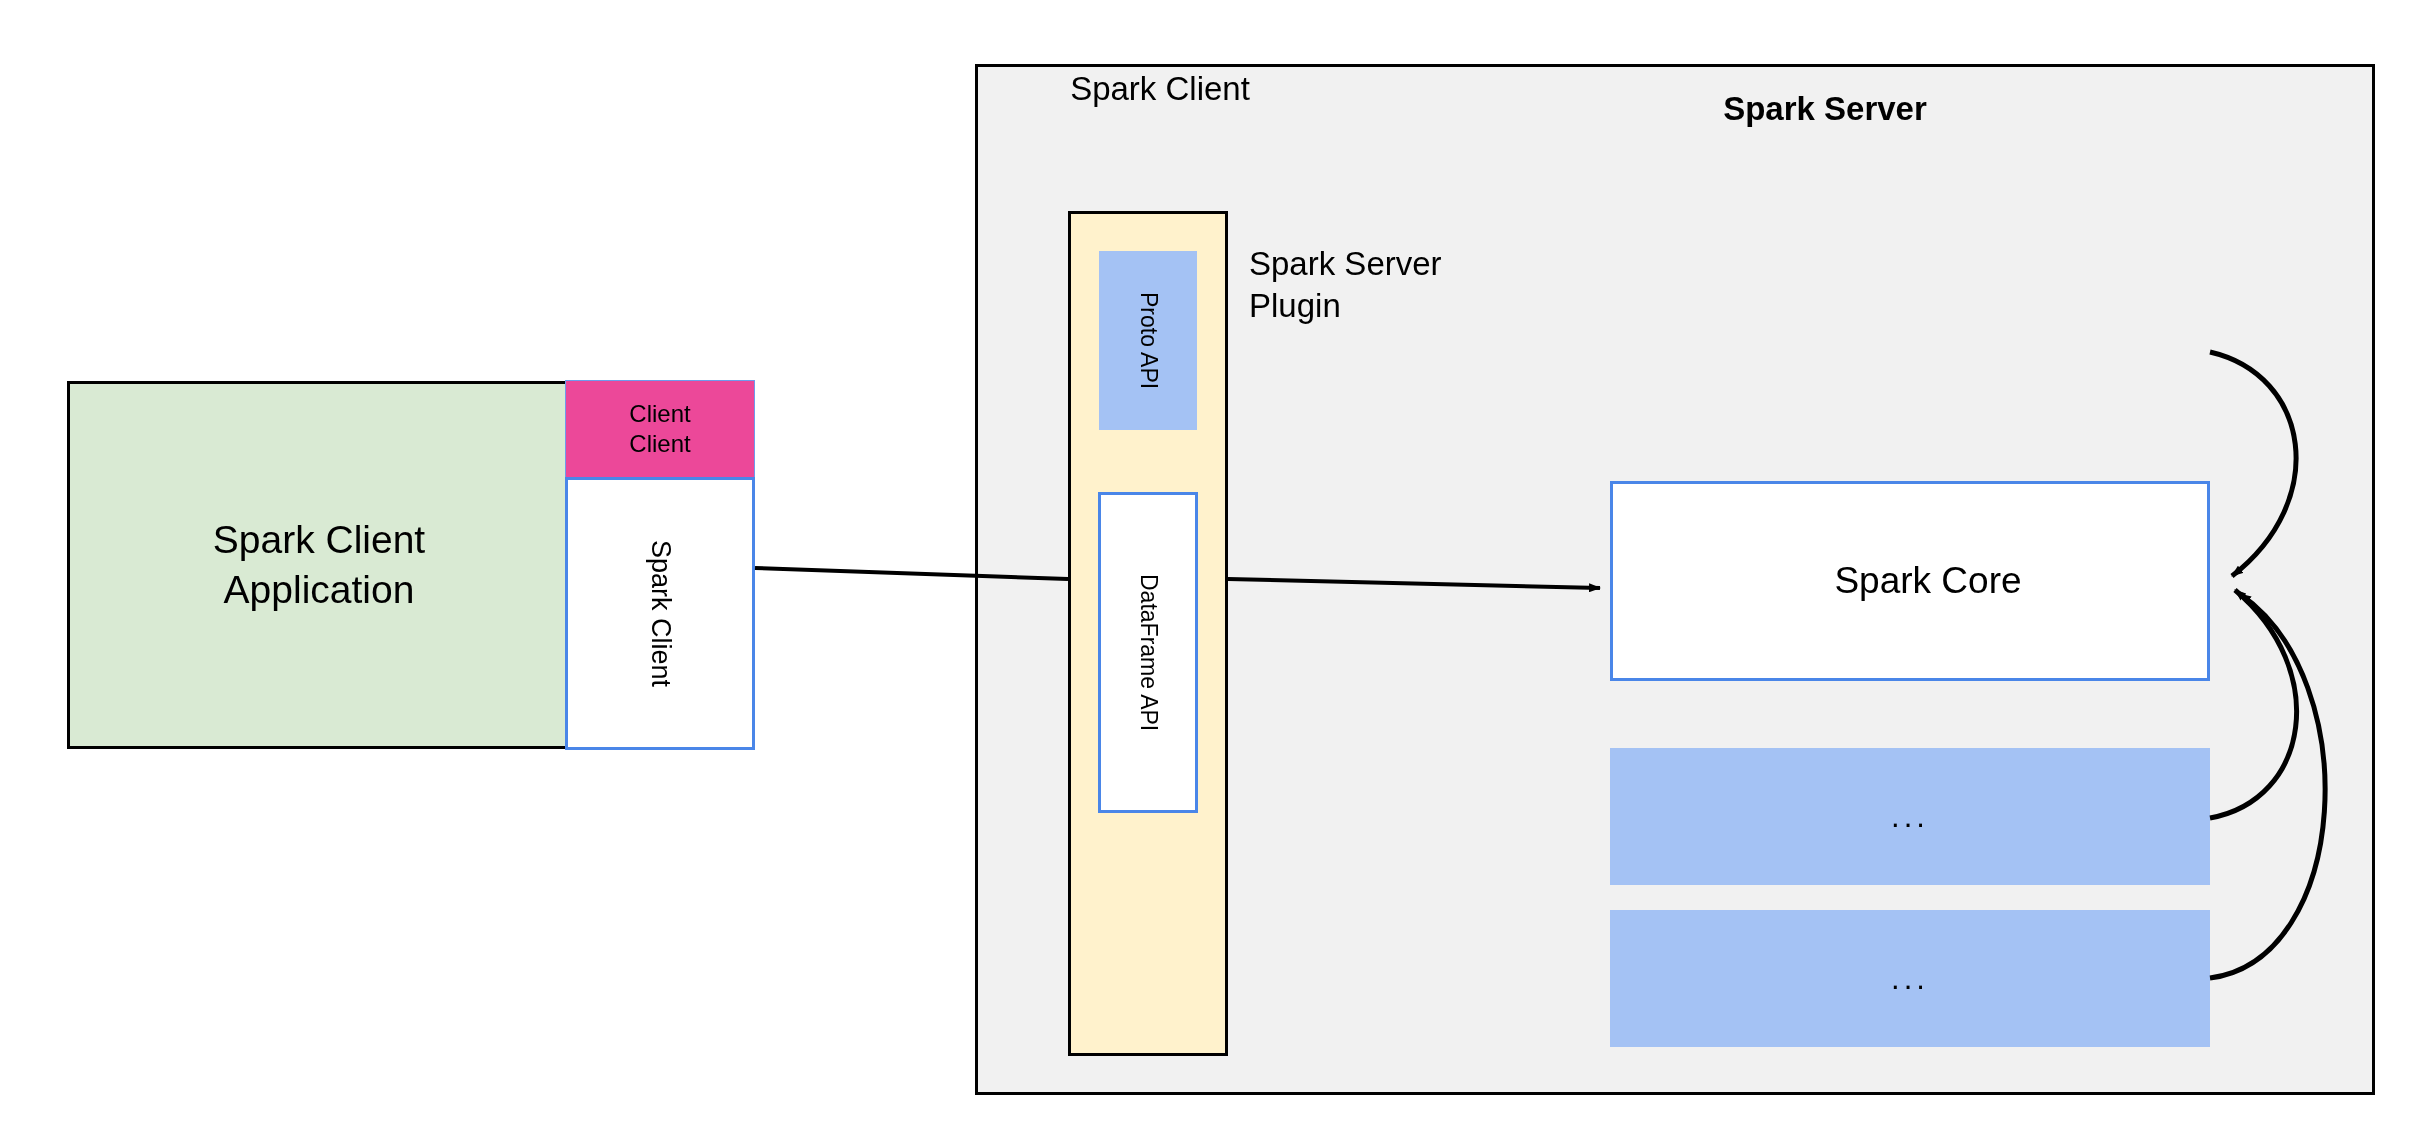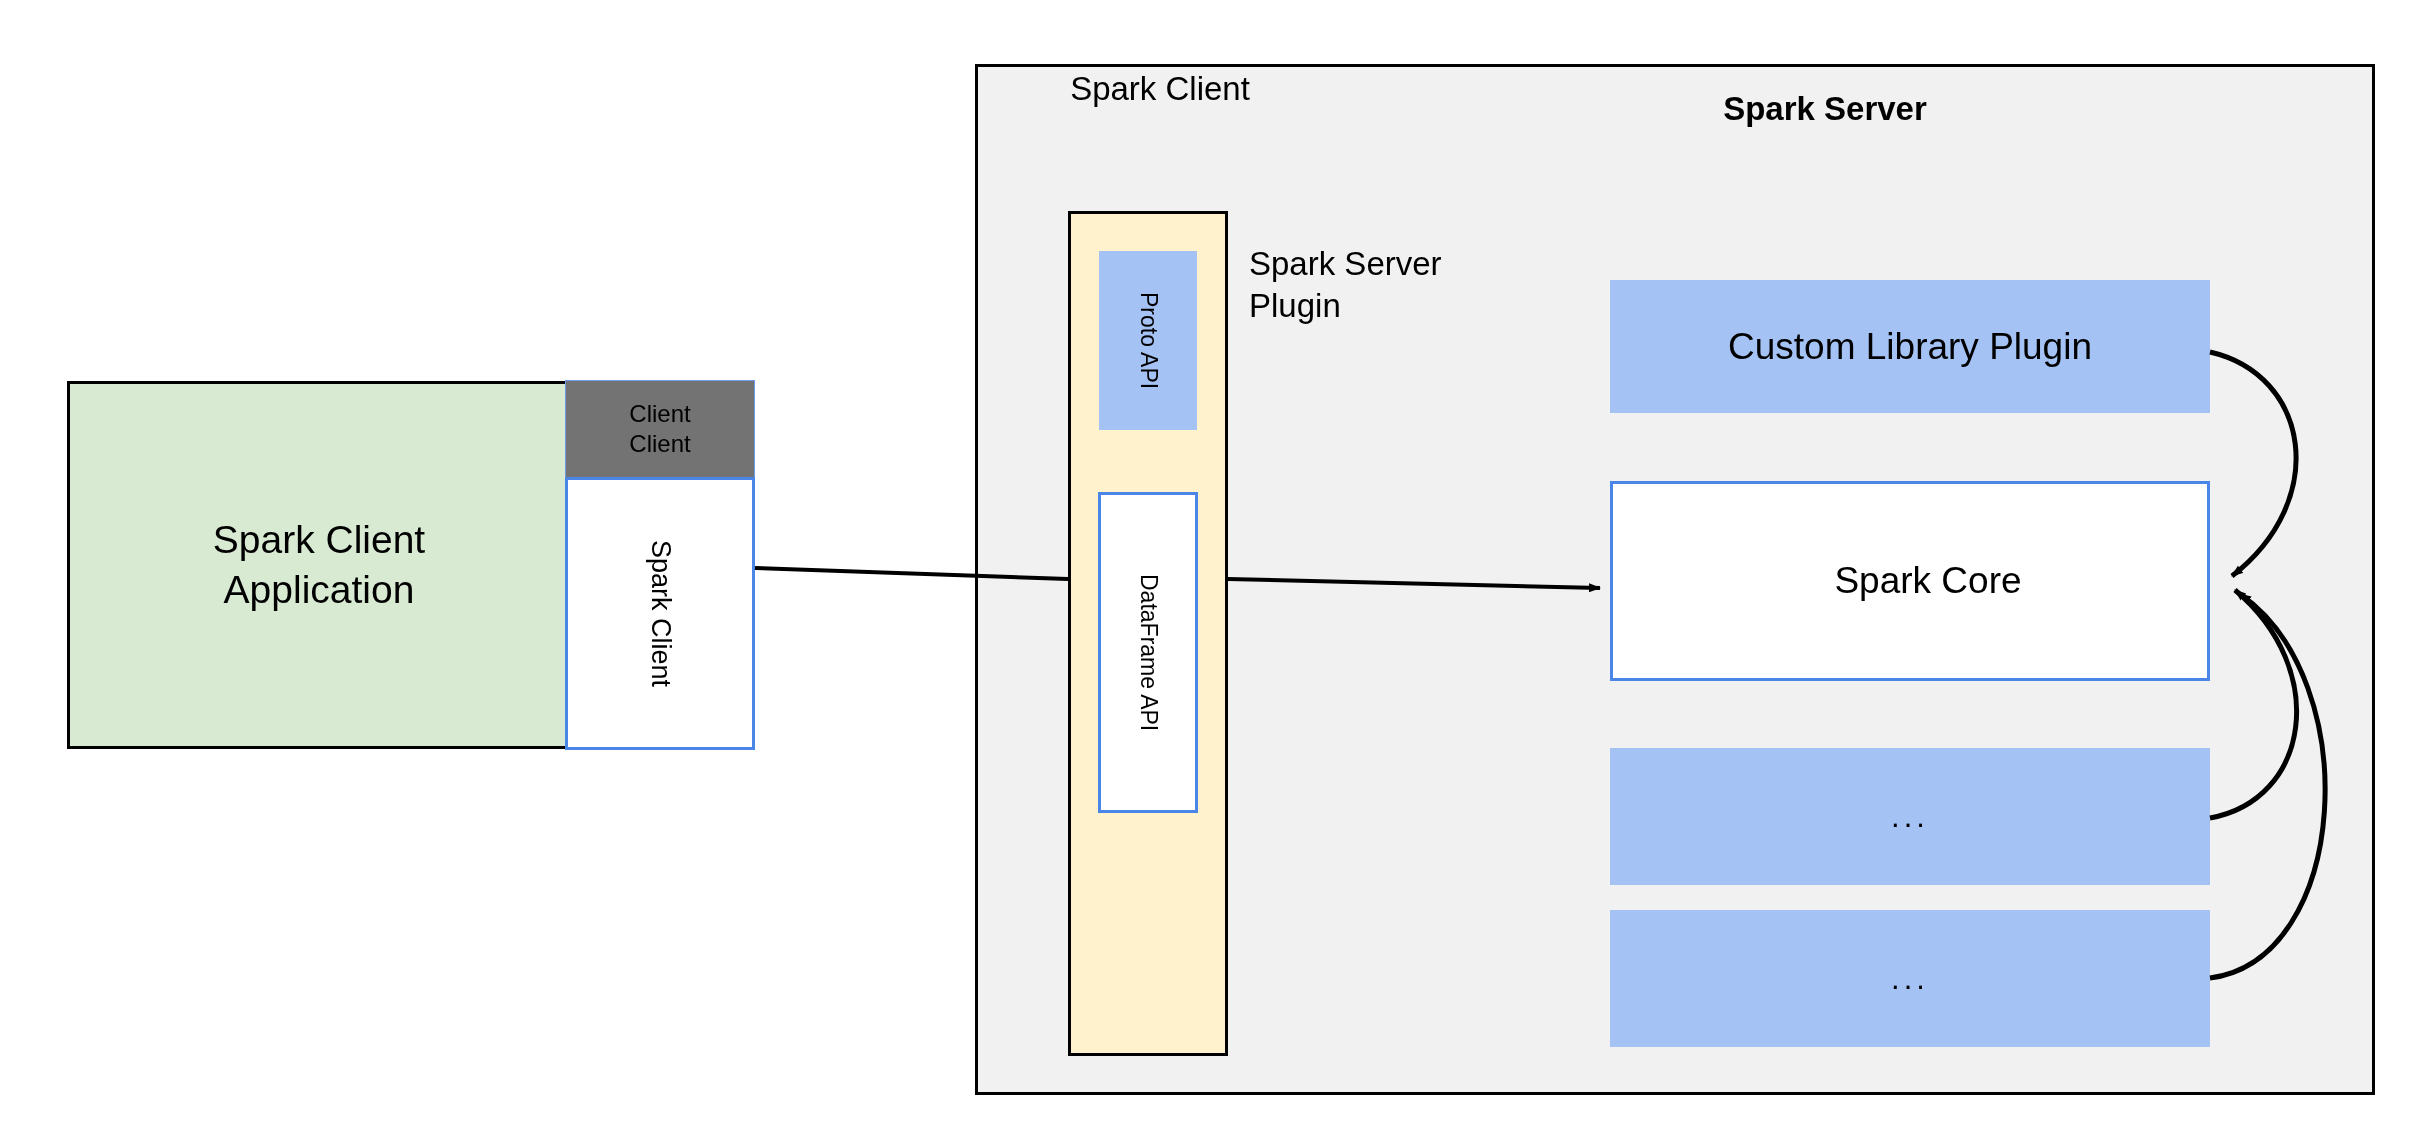--- a/index.html
+++ b/index.html
@@ -26,21 +26,21 @@
     background: #d9ead3;
     border: 3px solid #000000;
     display: flex; align-items: center; justify-content: center;
   }
   #client-app-label {
     font-size: 39px; line-height: 1.28; text-align: center; color: #000;
   }
 
   #client-package-box {
     left: 565px; top: 380px; width: 190px; height: 98px;
-    background: #737373;
+    background: #ec4899;
     border: 1px solid #6e9bec;
     display: flex; align-items: center; justify-content: center;
   }
   #client-package-label {
     font-size: 24px; line-height: 1.25; text-align: center;
   }
 
   #spark-client-box {
     left: 565px; top: 477px; width: 190px; height: 273px;
     background: #ffffff;
@@ -177,23 +177,20 @@
   <div class="abs" id="spark-connect-column"></div>
 
   <div class="abs" id="proto-api-box">
     <span id="proto-api-label">Proto API</span>
   </div>
 
   <div class="abs" id="dataframe-api-box">
     <span id="dataframe-api-label">DataFrame API</span>
   </div>
 
-  <div class="abs" id="custom-library-plugin-box">
-    <span id="custom-library-plugin-label">Custom Library Plugin</span>
-  </div>
 
   <div class="abs" id="spark-core-box">
     <span id="spark-core-label">Spark Core</span>
   </div>
 
   <div class="abs" id="ellipsis-box-1">
     <span class="ellipsis-label">...</span>
   </div>
 
   <div class="abs" id="ellipsis-box-2">

